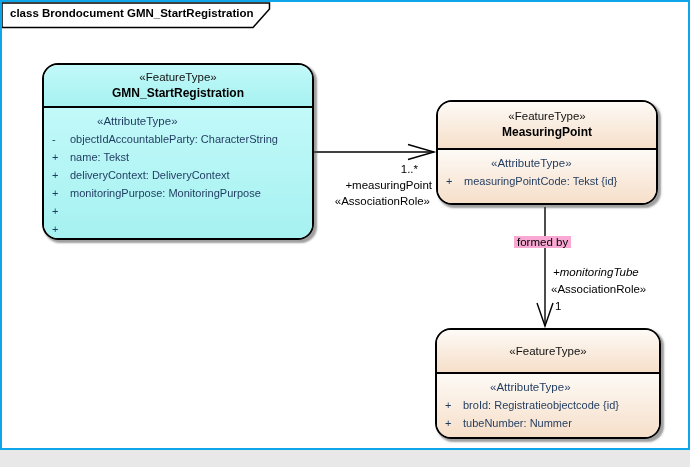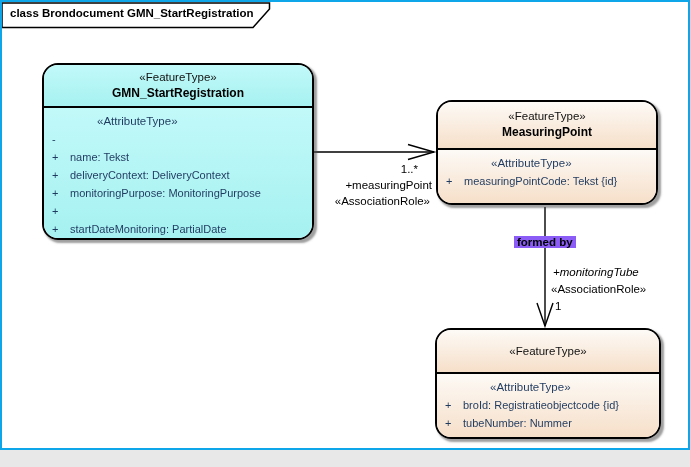--- a/index.html
+++ b/index.html
@@ -40,21 +40,21 @@
   .cls-name  { font-size:12px; font-weight:bold; color:#000; line-height:17px; }
   .cls-attrs { flex:1; padding-top:4px; }
   .attr-header { font-size:11.5px; color:#1f3a5f; padding-left:13px; line-height:18px; white-space:nowrap;margin-left:40px; }
   .attr-row { display:flex; line-height:18px; white-space:nowrap; }
   .vis { width:26px; padding-left:8px; box-sizing:border-box; font-size:11px; color:#1f3a5f; }
   .attr-text { font-size:11px; color:#1f3a5f; }
 
   
   .lbl { position:absolute; font-size:11.5px; color:#000; white-space:nowrap; }
   .lbl.right { text-align:right; }
-  .lbl.bg { background:#8b5cf6; padding:0 3px;font-weight:bold; }
+  .lbl.bg { background:#f9a8d4; padding:0 3px; }
 </style>
 </head>
 <body>
 
 <div class="canvas">
 
   <svg class="overlay" width="690" height="467">
     <g>
       <line x1="310" y1="150" x2="432" y2="150" stroke="#000" stroke-width="1.4"></line>
       <polyline points="406,142.5 432,150 406,157.5" fill="none" stroke="#000" stroke-width="1.4"></polyline>
@@ -72,39 +72,39 @@
 
   <div class="uml-class cyan" style="left:40px; top:61px; width:272px; height:177px;">
     <div class="cls-header" style="height:44px;">
       <div class="stereotype">«FeatureType»</div>
       <div class="cls-name">GMN_StartRegistration</div>
     </div>
     <div class="cls-attrs">
       <div class="attr-header">«AttributeType»</div>
       <div class="attr-row">
         <span class="vis">-</span>
+        <span class="attr-text">objectIdAccountableParty: CharacterString</span>
       </div>
       <div class="attr-row">
         <span class="vis">+</span>
         <span class="attr-text">name: Tekst</span>
       </div>
       <div class="attr-row">
         <span class="vis">+</span>
         <span class="attr-text">deliveryContext: DeliveryContext</span>
       </div>
       <div class="attr-row">
         <span class="vis">+</span>
         <span class="attr-text">monitoringPurpose: MonitoringPurpose</span>
       </div>
       <div class="attr-row">
         <span class="vis">+</span>
       </div>
       <div class="attr-row">
         <span class="vis">+</span>
-        <span class="attr-text">startDateMonitoring: PartialDate</span>
       </div>
     </div>
   </div>
 
   <div class="uml-class peach" style="left:434px; top:98px; width:222px; height:105px;">
     <div class="cls-header" style="height:48px;">
       <div class="stereotype">«FeatureType»</div>
       <div class="cls-name">MeasuringPoint</div>
     </div>
     <div class="cls-attrs">

